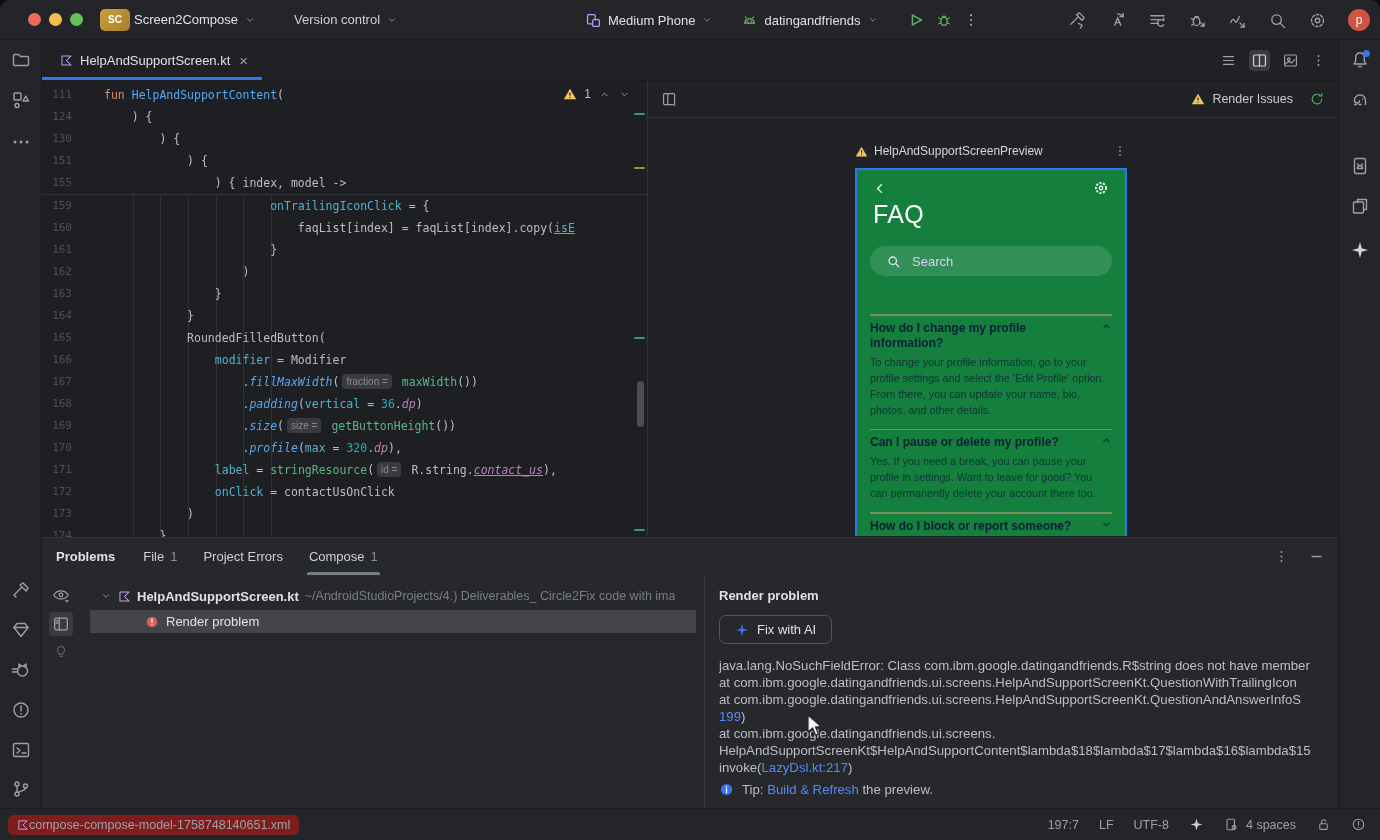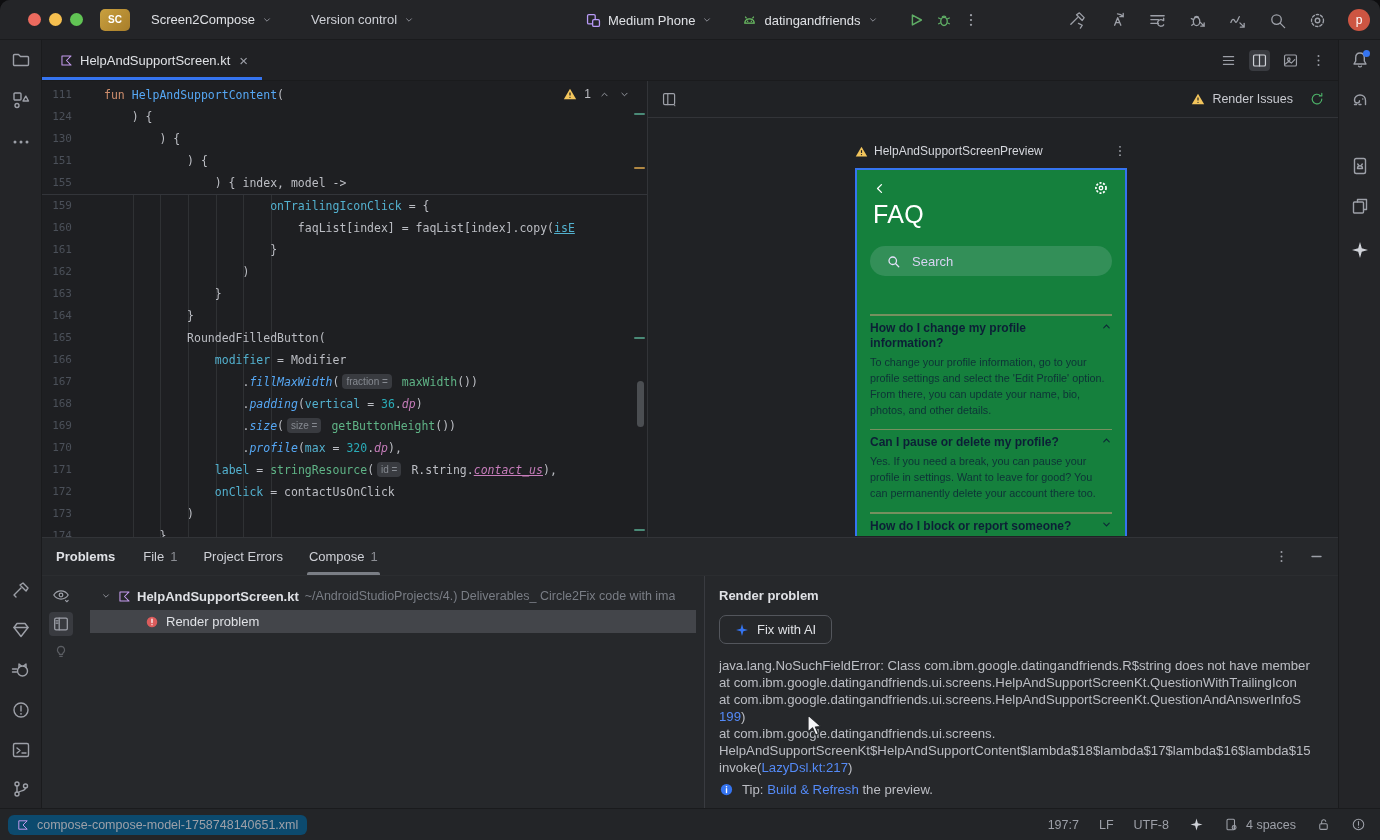--- a/index.html
+++ b/index.html
@@ -7,21 +7,21 @@
   .window{position:relative;width:1380px;height:840px;background:#1e1f22;border-radius:10px 10px 0 0;overflow:hidden;display:flex;flex-direction:column;color:#dfe1e5;}
   svg{display:block;}
   .i{stroke:#9da0a8;fill:none;stroke-width:1.4;stroke-linecap:round;stroke-linejoin:round;}
 
   
   .titlebar{position:relative;flex:0 0 40px;background:#242528;display:flex;align-items:center;border-bottom:1px solid #1a1b1d;}
   .lights{display:flex;gap:8px;padding-left:28px;}
   .light{width:13px;height:13px;border-radius:50%;}
   .light.red{background:#ec6a5e}.light.yellow{background:#f5bf4f}.light.green{background:#61c454}
   .app-badge{margin-left:17px;width:30px;height:22px;border-radius:5px;background:linear-gradient(135deg,#c9a03f,#a87e2a);color:#fff;font-size:10px;font-weight:bold;display:flex;align-items:center;justify-content:center;}
-  .tb-menu{display:flex;align-items:center;gap:6px;margin-left:21px;font-size:13px;color:#dfe1e5;}
+  .tb-menu{display:flex;align-items:center;gap:6px;margin-left:4px;font-size:13px;color:#dfe1e5;}
   .tb-menu.second{margin-left:38px;color:#ced0d6;}
   .tb-center{position:absolute;left:585px;top:0;height:40px;display:flex;align-items:center;gap:10px;font-size:13px;}
   .tb-right{position:absolute;right:10px;top:0;height:40px;display:flex;align-items:center;gap:21px;}
   .avatar{width:22px;height:22px;border-radius:50%;background:#cd5542;color:#fff;font-size:12px;display:flex;align-items:center;justify-content:center;}
   .gap18{width:8px}
 
   
   .body-row{flex:1;display:flex;min-height:0;}
   .stripe{flex:0 0 42px;background:#242528;position:relative;}
   .stripe.left{border-right:1px solid #1a1b1d;}
@@ -100,21 +100,21 @@
   .p-detail{flex:1;padding:12px 0 0 14px;position:relative;overflow:hidden;}
   .pd-title{font-size:13px;font-weight:bold;color:#dfe1e5;}
   .fix-btn{margin-top:12px;display:inline-flex;align-items:center;gap:8px;padding:6px 15px;border:1px solid #53565c;border-radius:7px;font-size:13px;color:#dfe1e5;background:transparent;}
   .stack{margin-top:13px;font-size:13.2px;line-height:17px;color:#bcbec4;}
   .stack .sl{white-space:nowrap;overflow:hidden;}
   .lnk{color:#548af7;cursor:pointer;}
   .tip-row{margin-top:6px;display:flex;align-items:center;gap:8px;font-size:13.2px;color:#bcbec4;}
 
   
   .statusbar{flex:0 0 32px;background:#232528;border-top:1px solid #1a1b1d;display:flex;align-items:center;padding:0 14px 0 8px;font-size:12.5px;color:#9da0a8;}
-  .sb-left{display:flex;align-items:center;gap:8px;background:#0c4a6e;border-radius:6px;padding:3px 9px;}
+  .sb-left{display:flex;align-items:center;gap:0;background:#7f1d1d;border-radius:6px;padding:3px 9px;}
   .sb-right{margin-left:auto;display:flex;align-items:center;gap:20px;}
   .cursor{position:absolute;z-index:60;}
 </style>
 </head>
 <body>
 
 <div class="window">
 
   <div class="titlebar">
     <div class="lights">

